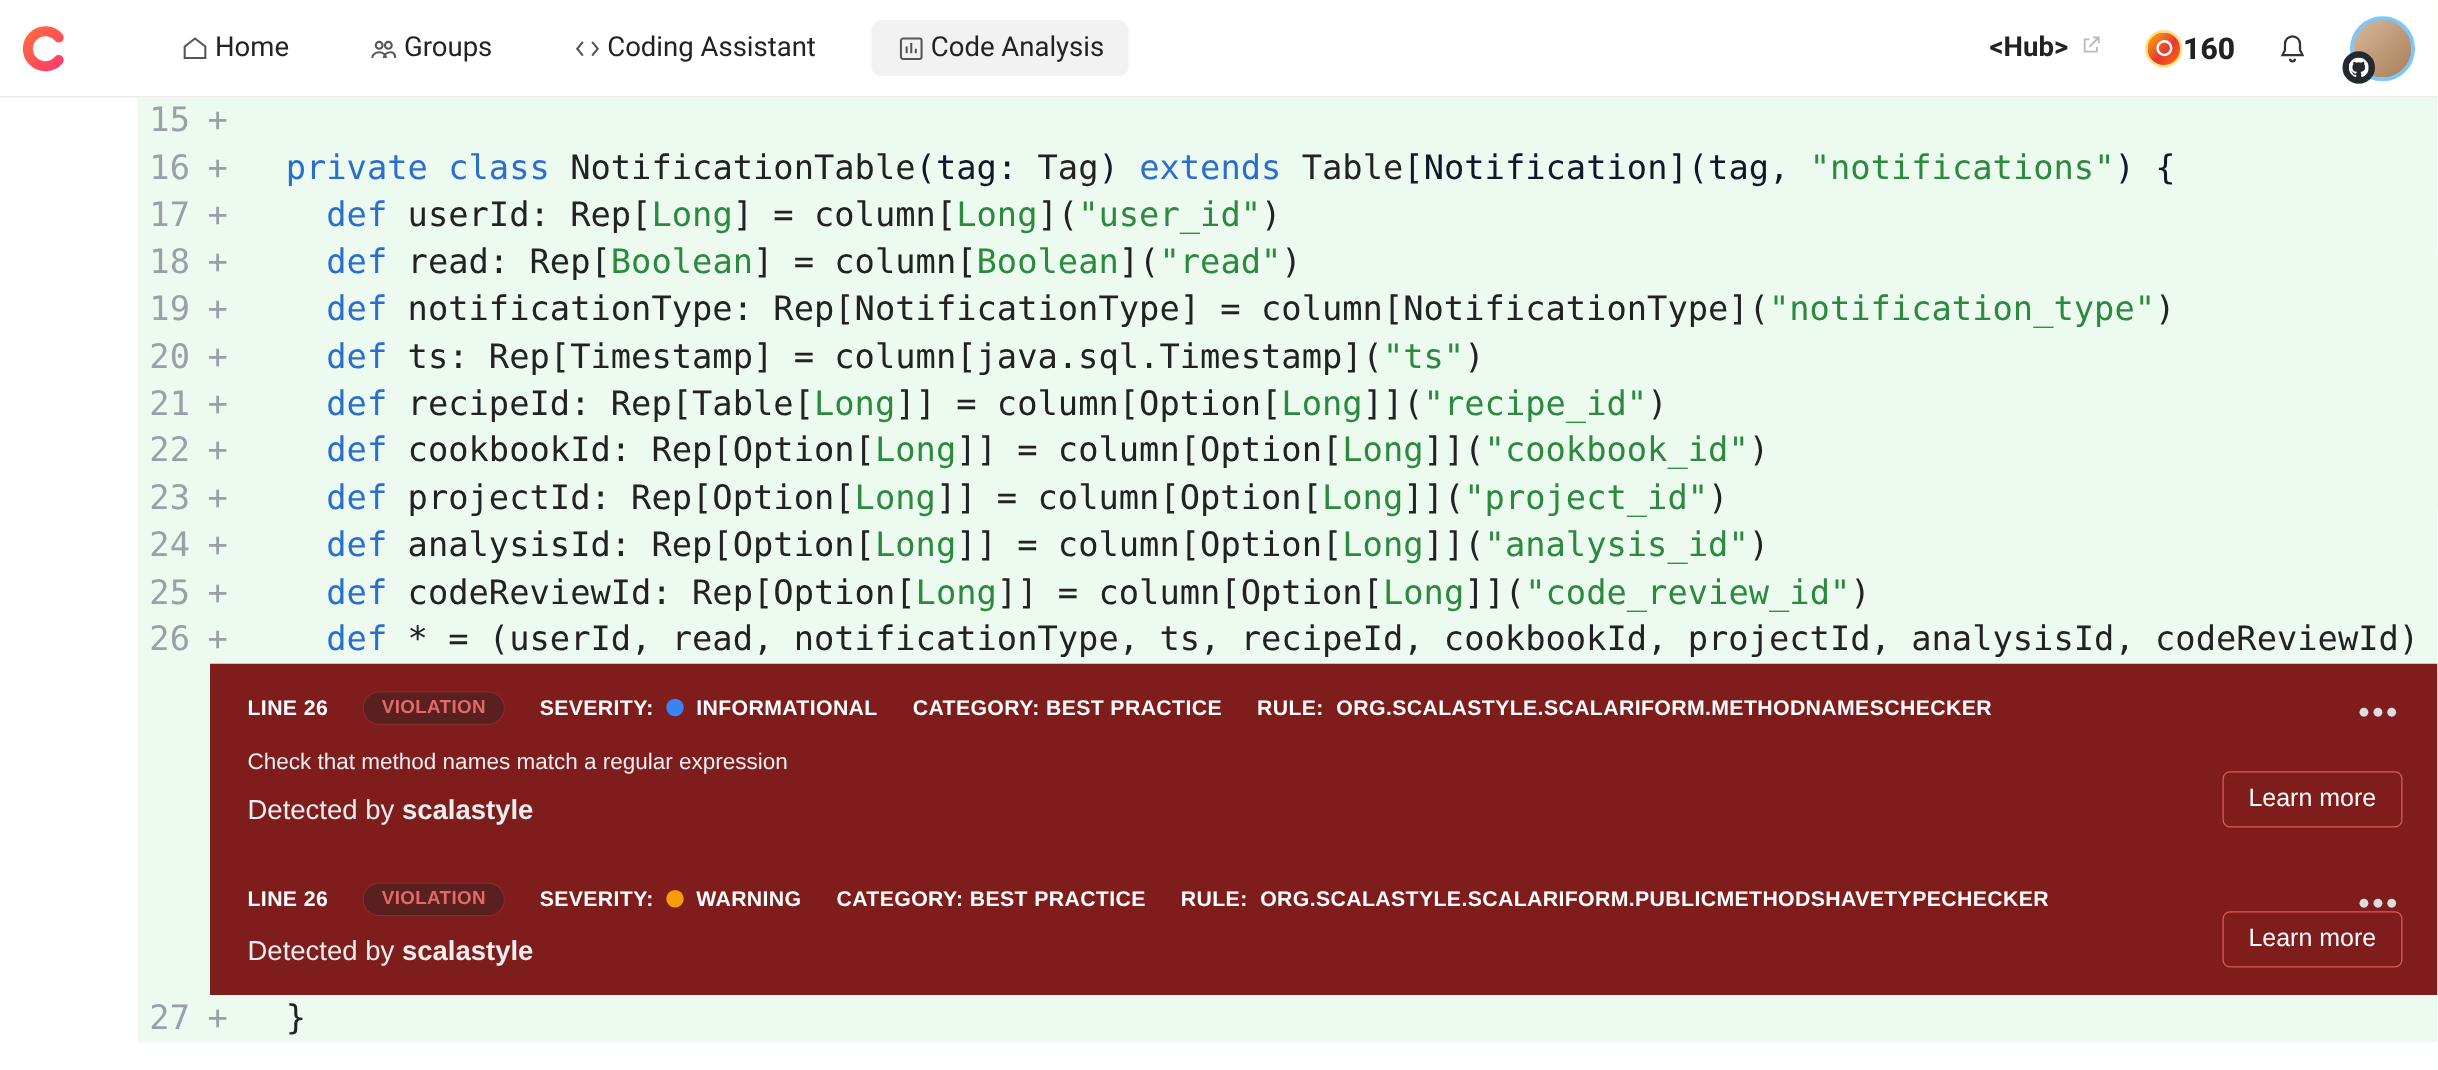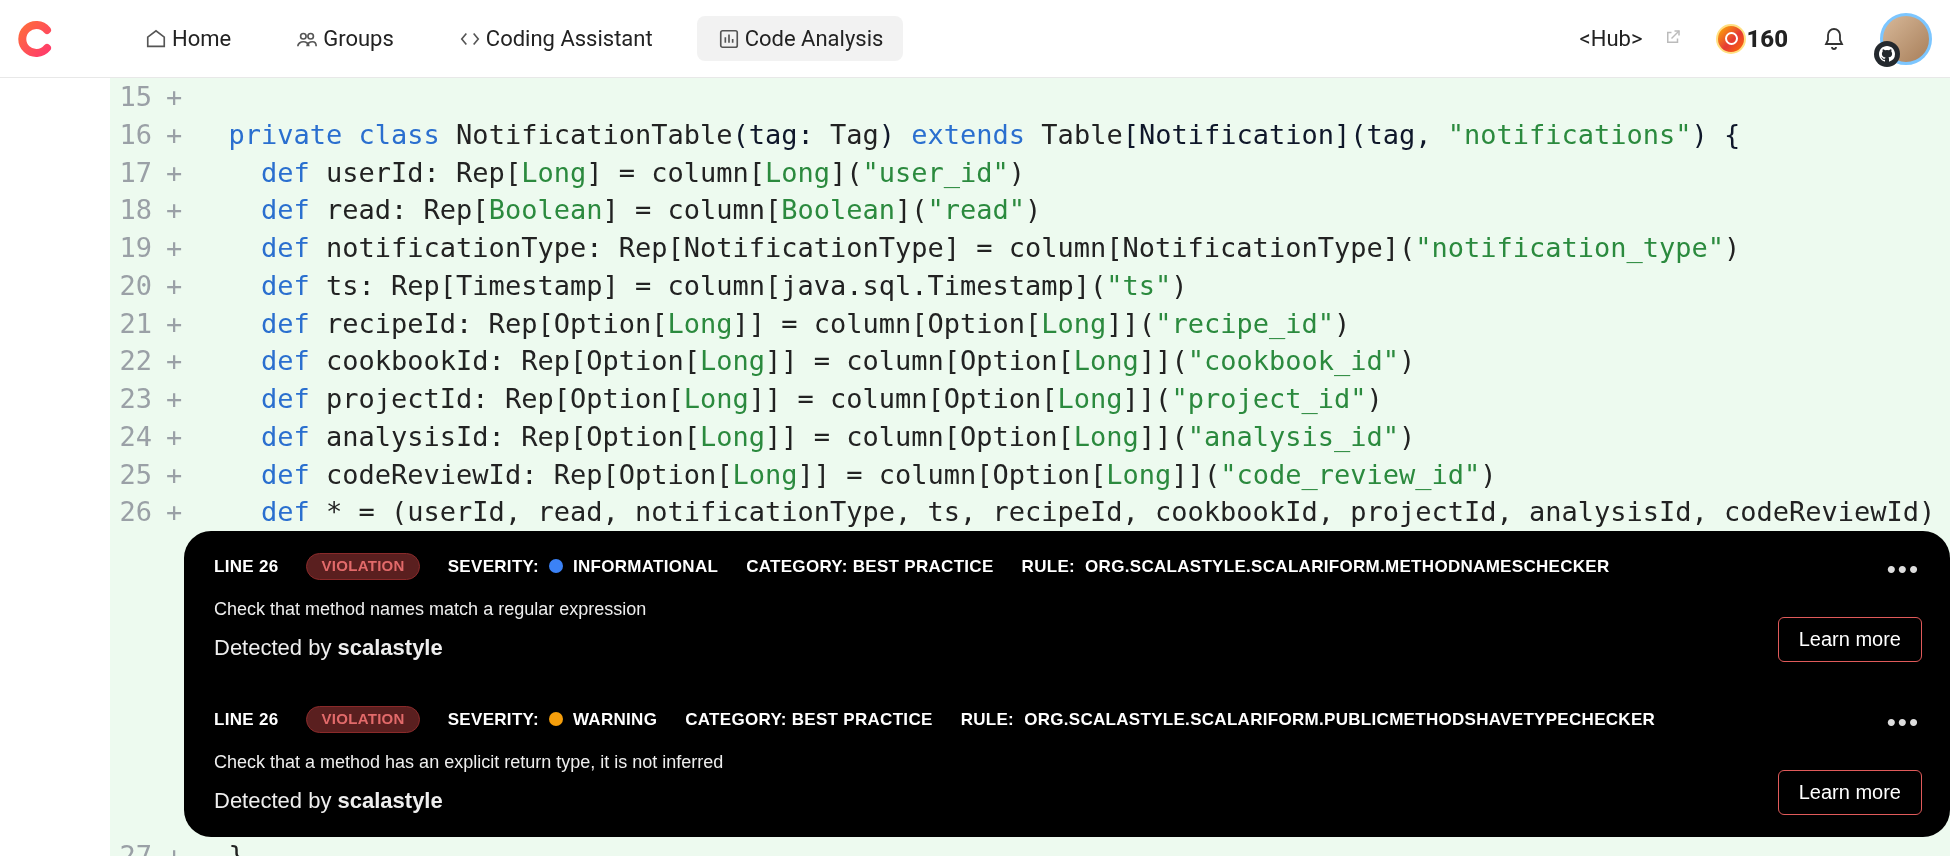--- a/index.html
+++ b/index.html
@@ -5,21 +5,21 @@
   * { box-sizing: border-box; margin: 0; padding: 0; }
   html, body { width: 1950px; font-family: -apple-system, BlinkMacSystemFont, "Segoe UI", Roboto, sans-serif; background: #fff; color: #222; overflow-x:hidden;}
   
   .topbar { height: 78px; border-bottom: 1px solid #e8e8e8; display:flex; align-items:center; padding: 0 18px; gap: 28px; }
   .logo { width:38px; height:38px; display:flex; align-items:center; justify-content:center; }
   .navlinks { display:flex; align-items:center; gap: 24px; margin-left: 40px; }
   .navlink { display:flex; align-items:center; gap:4px; padding: 10px 20px; border-radius:8px; font-size:22px; color:#222; cursor:pointer; }
   .navlink.active { background:#f2f2f2; }
   .navicon { width:24px; height:24px; display:flex; align-items:center; justify-content:center; color:#555; }
   .topright { margin-left:auto; display:flex; align-items:center; gap:34px; }
-  .hub { font-weight:400; font-size:22px; display:flex; align-items:center; gap:22px;}
+  .hub { font-weight:700; font-size:22px; display:flex; align-items:center; gap:10px;}
   .hub .ext { color:#bbb; font-weight:400;}
   .points { display:flex; align-items:center; font-weight:800; font-size:24px;}
   .pointicon { width:30px; height:30px; border-radius:50%; background:linear-gradient(135deg,#ffb300,#e53935 55%,#ff6d00); border:2px solid #ffe082; display:flex; align-items:center; justify-content:center;}
   .pointicon::after{content:"";width:9px;height:9px;border-radius:50%;border:2px solid #fff;}
   .bell { width:24px; height:24px; color:#333; cursor:pointer;}
   .avatarwrap{position:relative; width:52px; height:52px; cursor:pointer;}
   .avatar { width:52px; height:52px; border-radius:50%; background:linear-gradient(135deg,#d7b899,#a87f5a); border:3px solid #7cc6ff;}
   .ghbadge{position:absolute; bottom:-2px; left:-6px; width:26px; height:26px; border-radius:50%; background:#24292e; display:flex; align-items:center; justify-content:center;}
   
   .codewrap{ width:100%; padding-left:110px; }
@@ -27,21 +27,21 @@
   .codeline{ display:flex; align-items:flex-start; white-space:pre; padding:2px 0;}
   .lineno{ width:56px; text-align:right; color:#9aa0a6; padding-right:14px; user-select:none; flex-shrink:0;}
   .plus{ width:30px; color:#9aa0a6; flex-shrink:0;}
   .codetxt{ flex:1; overflow:hidden;}
   .tok-kw{color:#2a6fcf;}
   .tok-str{color:#2b8a3e;}
   .tok-long{color:#2b8a3e;}
   .tok-punc{color:#0f172a;}
   .tok-ext{color:#2a6fcf;}
   
-  .violpanel{ background:#000000; color:#fff; margin-left:74px; font-family: -apple-system, sans-serif; padding: 0; border-radius: 27px; }
+  .violpanel{ background:#7f1d1d; color:#fff; margin-left:58px; font-family: -apple-system, sans-serif; padding: 0; }
   .viol{ padding: 22px 30px 22px 30px; position:relative;}
   .violhead{ display:flex; align-items:center; gap:28px; font-size:17px; font-weight:800; letter-spacing:.3px; text-transform:uppercase;}
   .violhead .lbl{font-weight:800;}
   .violbadge{ background:#5a1f1f; color:#e26a6a; border:1px solid #8a2a2a; border-radius:14px; padding:3px 14px; font-size:15px;}
   .sev{display:flex;align-items:center;gap:10px;}
   .sevdot{width:14px;height:14px;border-radius:50%;}
   .sevdot.info{background:#3b82f6;}
   .sevdot.warn{background:#f59e0b;}
   .violmsg{margin-top:18px; font-size:18px; color:#eee;}
   .violdet{margin-top:14px; font-size:22px; color:#eee;}
@@ -139,21 +139,21 @@
 <div class="codeline"><span class="lineno">16</span><span class="plus">+</span><span class="codetxt">  <span class="tok-kw">private</span> <span class="tok-kw">class</span><span> NotificationTable</span><span class="tok-punc">(tag</span><span class="tok-punc">: </span><span>Tag</span><span class="tok-punc">) </span><span class="tok-ext">extends</span><span> Table</span><span class="tok-punc">[Notification](tag, </span><span class="tok-str">"notifications"</span><span class="tok-punc">) {</span></span></div>
 
 <div class="codeline"><span class="lineno">17</span><span class="plus">+</span><span class="codetxt">    <span class="tok-kw">def</span><span> userId: Rep[</span><span class="tok-long">Long</span><span>] = column[</span><span class="tok-long">Long</span><span>](</span><span class="tok-str">"user_id"</span><span>)</span></span></div>
 
 <div class="codeline"><span class="lineno">18</span><span class="plus">+</span><span class="codetxt">    <span class="tok-kw">def</span><span> read: Rep[</span><span class="tok-long">Boolean</span><span>] = column[</span><span class="tok-long">Boolean</span><span>](</span><span class="tok-str">"read"</span><span>)</span></span></div>
 
 <div class="codeline"><span class="lineno">19</span><span class="plus">+</span><span class="codetxt">    <span class="tok-kw">def</span><span> notificationType: Rep[NotificationType] = column[NotificationType](</span><span class="tok-str">"notification_type"</span><span>)</span></span></div>
 
 <div class="codeline"><span class="lineno">20</span><span class="plus">+</span><span class="codetxt">    <span class="tok-kw">def</span><span> ts: Rep[Timestamp] = column[java.sql.Timestamp](</span><span class="tok-str">"ts"</span><span>)</span></span></div>
 
-<div class="codeline"><span class="lineno">21</span><span class="plus">+</span><span class="codetxt">    <span class="tok-kw">def</span><span> recipeId: Rep[Option[</span><span class="tok-long">Long</span><span>]] = column[Option[</span><span class="tok-long">Long</span><span>]](</span><span class="tok-str">"recipe_id"</span><span>)</span></span></div>
+<div class="codeline"><span class="lineno">21</span><span class="plus">+</span><span class="codetxt">    <span class="tok-kw">def</span><span> recipeId: Rep[Table[</span><span class="tok-long">Long</span><span>]] = column[Option[</span><span class="tok-long">Long</span><span>]](</span><span class="tok-str">"recipe_id"</span><span>)</span></span></div>
 
 <div class="codeline"><span class="lineno">22</span><span class="plus">+</span><span class="codetxt">    <span class="tok-kw">def</span><span> cookbookId: Rep[Option[</span><span class="tok-long">Long</span><span>]] = column[Option[</span><span class="tok-long">Long</span><span>]](</span><span class="tok-str">"cookbook_id"</span><span>)</span></span></div>
 
 <div class="codeline"><span class="lineno">23</span><span class="plus">+</span><span class="codetxt">    <span class="tok-kw">def</span><span> projectId: Rep[Option[</span><span class="tok-long">Long</span><span>]] = column[Option[</span><span class="tok-long">Long</span><span>]](</span><span class="tok-str">"project_id"</span><span>)</span></span></div>
 
 <div class="codeline"><span class="lineno">24</span><span class="plus">+</span><span class="codetxt">    <span class="tok-kw">def</span><span> analysisId: Rep[Option[</span><span class="tok-long">Long</span><span>]] = column[Option[</span><span class="tok-long">Long</span><span>]](</span><span class="tok-str">"analysis_id"</span><span>)</span></span></div>
 
 <div class="codeline"><span class="lineno">25</span><span class="plus">+</span><span class="codetxt">    <span class="tok-kw">def</span><span> codeReviewId: Rep[Option[</span><span class="tok-long">Long</span><span>]] = column[Option[</span><span class="tok-long">Long</span><span>]](</span><span class="tok-str">"code_review_id"</span><span>)</span></span></div>
 
 <div class="codeline"><span class="lineno">26</span><span class="plus">+</span><span class="codetxt">    <span class="tok-kw">def</span><span> * = (userId, read, notificationType, ts, recipeId, cookbookId, projectId, analysisId, codeReviewId) &lt;&gt; (Notifica</span></span></div>
@@ -182,21 +182,20 @@
       <span class="violbadge">VIOLATION</span>
       <span class="sev">
               <span>SEVERITY:</span> 
               <span class="sevdot warn"></span> 
               <span>WARNING</span>
             </span>
       <span>CATEGORY: BEST PRACTICE</span>
       <span><span>RULE:</span>&nbsp; <span>ORG.SCALASTYLE.SCALARIFORM.PUBLICMETHODSHAVETYPECHECKER</span></span>
     </div>
     <span class="dots">•••</span>
-    <div class="violmsg">Check that a method has an explicit return type, it is not inferred</div>
     <div class="violdet"><span>Detected by </span><b>scalastyle</b></div>
     <button class="learnbtn">Learn more</button>
   </div>
 </div>
 
 <div class="codeline"><span class="lineno">27</span><span class="plus">+</span><span class="codetxt">  <span>}</span></span></div>
 
 </div>
 </div>
 

